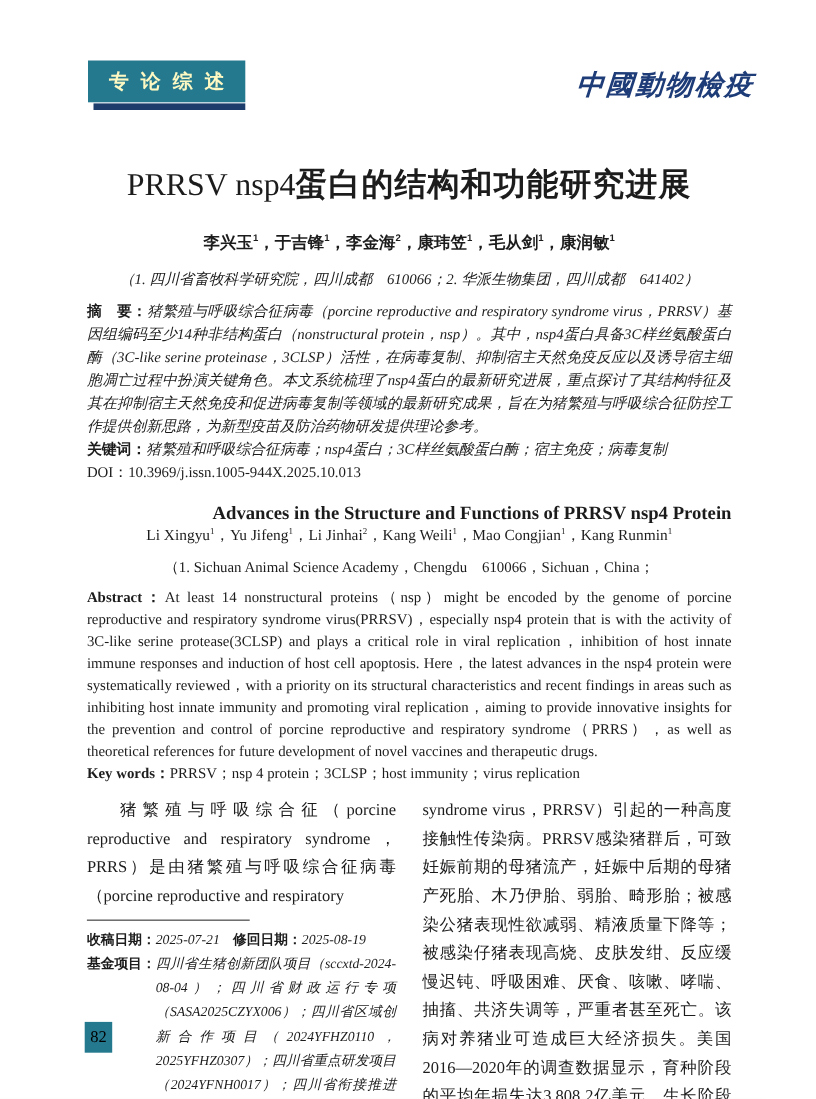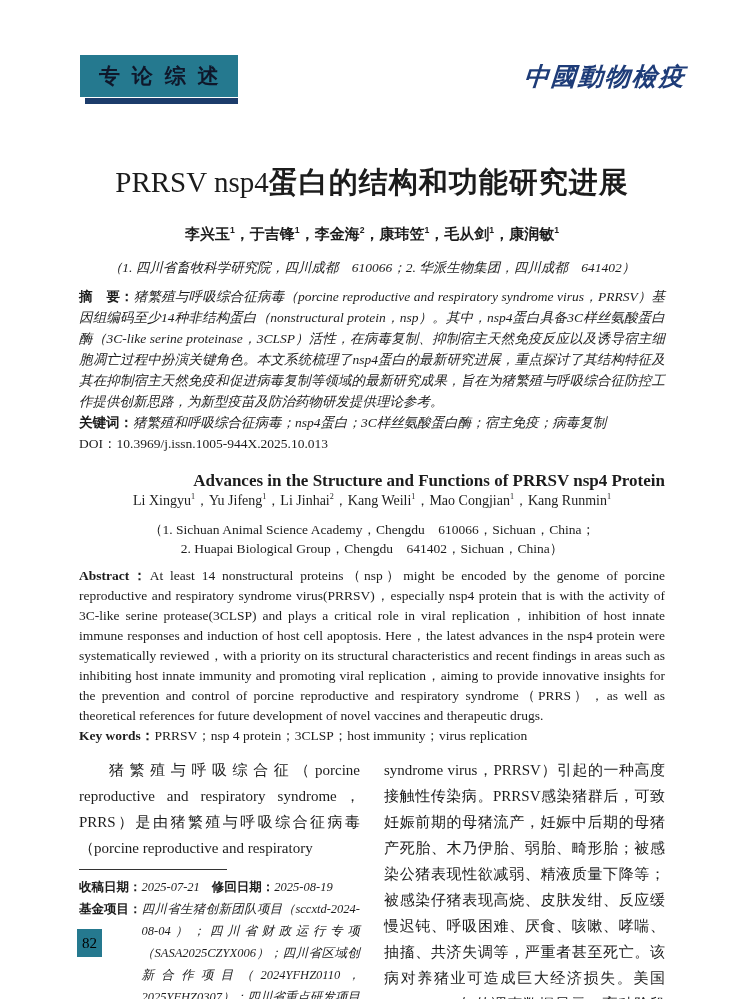--- a/index.html
+++ b/index.html
@@ -4,34 +4,34 @@
 <style>
   html,body { margin:0; padding:0; background:#e8e8e8; }
   .page {
     position:relative; width:742px; height:999px; margin:0 auto;
     background:#ffffff; overflow:hidden;
     font-family:"Liberation Serif","DejaVu Serif",serif; color:#1c1c1c;
   }
   
   .badge { position:absolute; left:80px; top:55px; }
   .badge-box {
-    background:var(--accent-teal,#25798f); color:#0f172a;
+    background:var(--accent-teal,#25798f); color:#fef9c3;
     font-family:"Liberation Sans","DejaVu Sans",sans-serif; font-weight:bold;
-    font-size:21px; letter-spacing:3px; padding:7px 16px 7px 19px; display:inline-block;
+    font-size:18px; letter-spacing:3px; padding:7px 16px 7px 19px; display:inline-block;
   }
   .badge-shadow { height:6px; background:var(--navy,#1c3c6b); margin:1px 0 0 5px; }
   .logo {
     position:absolute; right:56px; top:60px;
     font-family:"DejaVu Serif","Liberation Serif",serif;
     font-style:italic; font-weight:bold; font-size:25px; letter-spacing:2px;
     color:var(--logo-blue,#1e3c78); transform:skewX(-4deg);
   }
   
   .content { position:absolute; left:79px; top:150px; width:586px; }
-  .title { text-align:center; font-size:29px; line-height:36px; margin:14px; font-weight:normal; }
+  .title { text-align:center; font-size:29px; line-height:36px; margin:0; font-weight:normal; }
   .title .latin { font-family:"Liberation Serif","DejaVu Serif",serif; }
   .title .cn { font-family:"Liberation Sans","DejaVu Sans",sans-serif; font-weight:bold; letter-spacing:1px; }
   .authors-cn {
     text-align:center; margin-top:25px; font-size:15px;
     font-family:"Liberation Sans","DejaVu Sans",sans-serif; font-weight:bold;
   }
   sup { font-size:0.58em; }
   .kai { font-style:italic; }
   .affil-cn { text-align:center; margin-top:15px; font-size:13.5px; }
   .abs { margin-top:9px; font-size:13.5px; line-height:21px; text-align:justify; }
@@ -87,21 +87,20 @@
 
     <div class="kwline"><span class="lab">关键词：</span><span class="kai">猪繁殖和呼吸综合征病毒；nsp4蛋白；3C样丝氨酸蛋白酶；宿主免疫；病毒复制</span></div>
 
 
     <div class="doi"><span>DOI：</span><span>10.3969/j.issn.1005-944X.2025.10.013</span></div>
 
     <div class="title-en">Advances in the Structure and Functions of PRRSV nsp4 Protein</div>
     <div class="authors-en"><span><span>Li Xingyu</span><sup>1</sup></span>，<span><span>Yu Jifeng</span><sup>1</sup></span>，<span><span>Li Jinhai</span><sup>2</sup></span>，<span><span>Kang Weili</span><sup>1</sup></span>，<span><span>Mao Congjian</span><sup>1</sup></span>，<span><span>Kang Runmin</span><sup>1</sup></span></div>
     <div class="affil-en">
       <div>（1. Sichuan Animal Science Academy，Chengdu　610066，Sichuan，China；</div>
-      <div>2. Huapai Biological Group，Chengdu　641402，Sichuan，China）</div>
     </div>
 
     <div class="abs-en"><span class="lab" style="font-family:'Liberation Serif','DejaVu Serif',serif;">Abstract：</span><span>At least 14 nonstructural proteins（nsp）might be encoded by the genome of porcine reproductive and respiratory syndrome virus(PRRSV)，especially nsp4 protein that is with the activity of 3C-like serine protease(3CLSP) and plays a critical role in viral replication，inhibition of host innate immune responses and induction of host cell apoptosis. Here，the latest advances in the nsp4 protein were systematically reviewed，with a priority on its structural characteristics and recent findings in areas such as inhibiting host innate immunity and promoting viral replication，aiming to provide innovative insights for the prevention and control of porcine reproductive and respiratory syndrome（PRRS），as well as theoretical references for future development of novel vaccines and therapeutic drugs.</span></div>
 
     <div class="kw-en"><span class="lab" style="font-family:'Liberation Serif','DejaVu Serif',serif;">Key words：</span><span>PRRSV；nsp 4 protein；3CLSP；host immunity；virus replication</span></div>
 
     <div class="body-cols">
       <div class="col">
         <p class="indent">猪繁殖与呼吸综合征（porcine reproductive and respiratory syndrome，PRRS）是由猪繁殖与呼吸综合征病毒（porcine reproductive and respiratory</p>
         <div class="foot-rule"></div>

